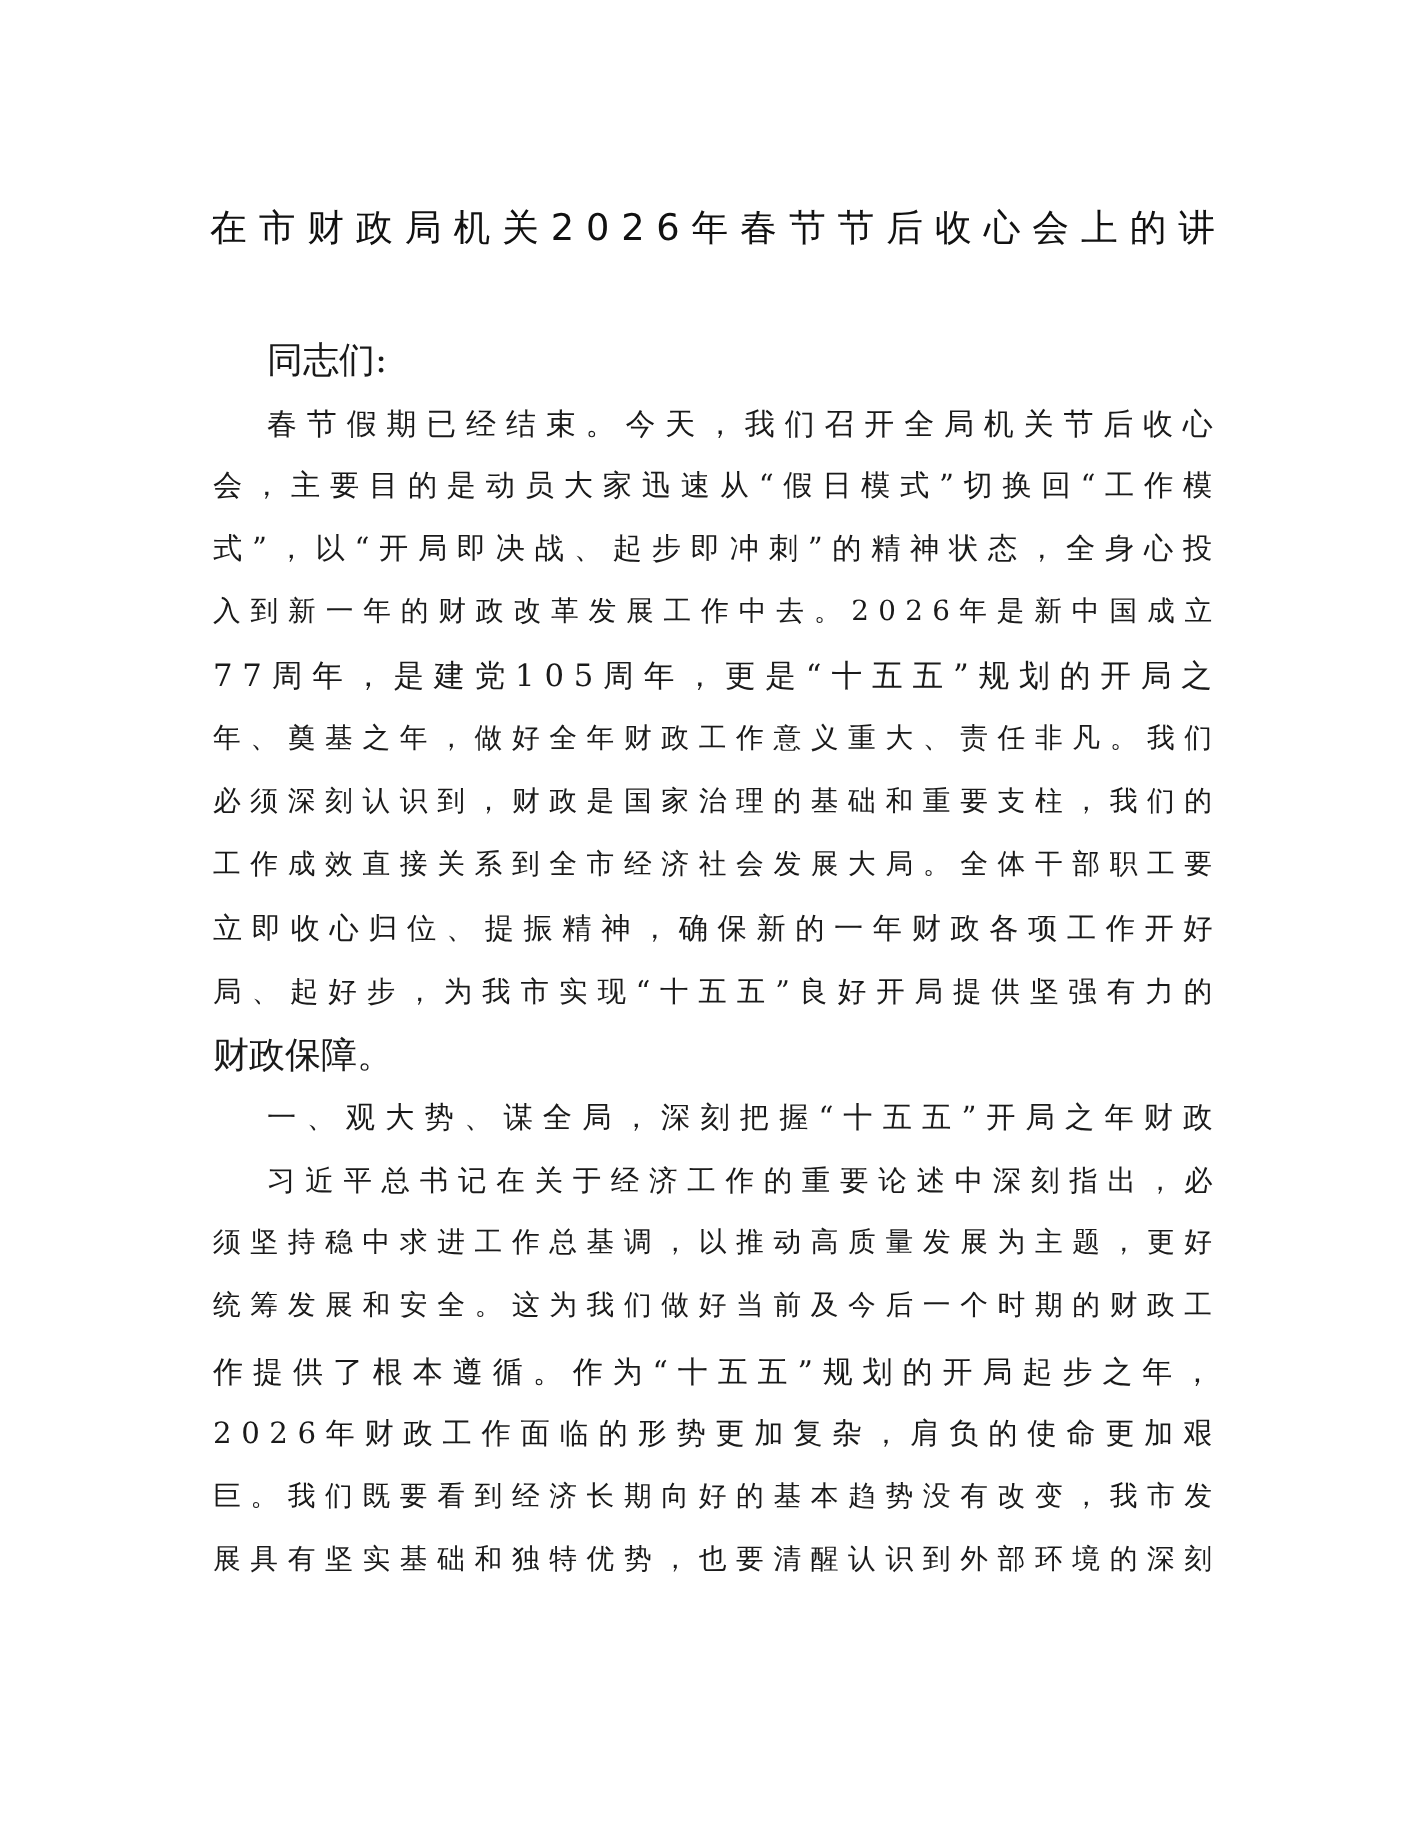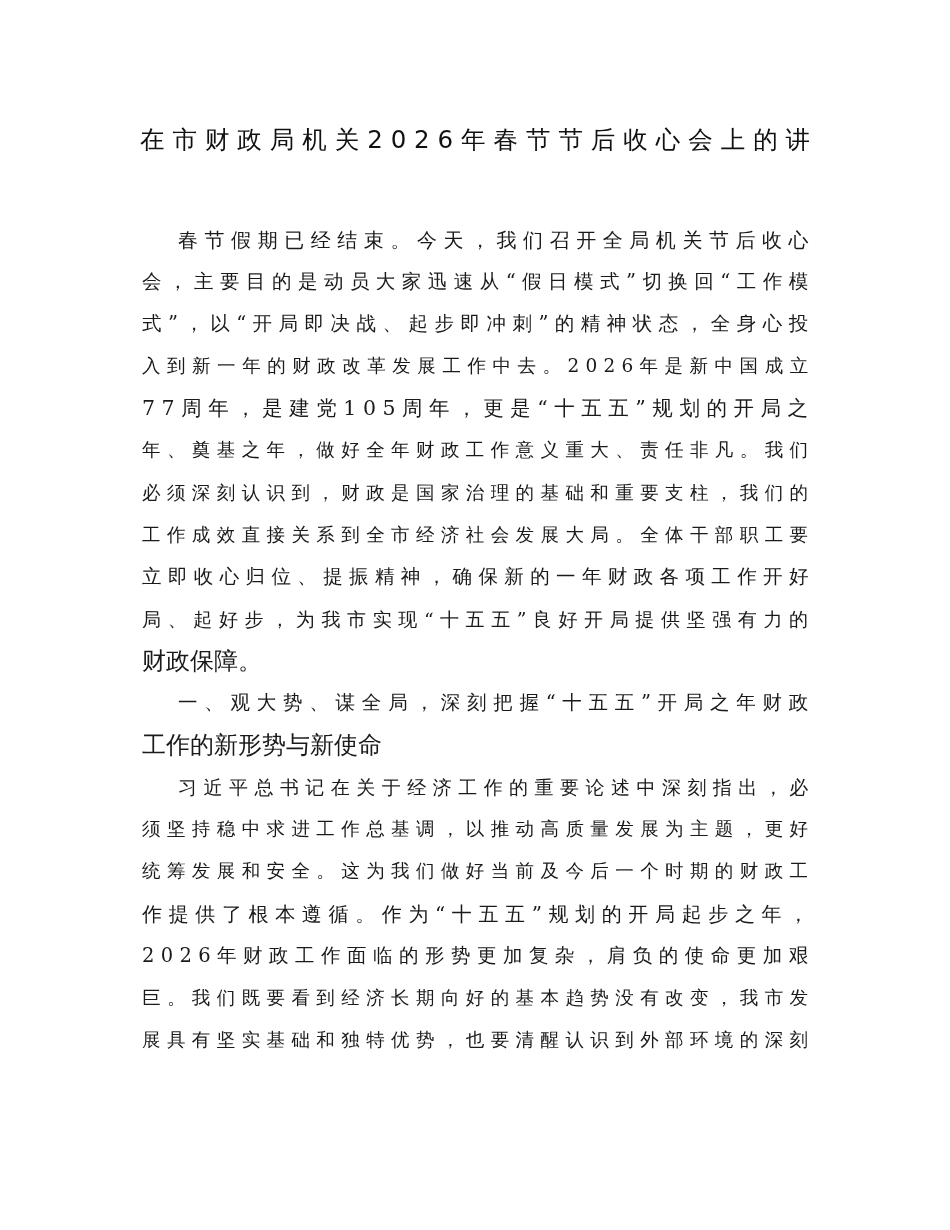--- a/index.html
+++ b/index.html
@@ -18,21 +18,21 @@
       position: absolute;
       left: 0; top: 0;
       width: 950px;
       height: 1230px;
       background: #ffffff;
     }
     .title {
       position: absolute;
       left: 140px;
       width: 670px;
-      top: 112px;
+      top: 124px;
       font-family: "DejaVu Sans", "Liberation Sans", sans-serif;
       font-size: 30px;
       line-height: 56px;
       color: #111111;
       text-align: center;
       letter-spacing: 0px;
     }
     .title .tline {
       display: block;
       white-space: nowrap;
@@ -72,38 +72,38 @@
 </head>
 <body>
 
 <div class="page">
 
   <div class="title">
     <span class="tline first" style="word-spacing: 0px; display: block; font-size: 24.5px;"><span>在</span> <span>市</span> <span>财</span> <span>政</span> <span>局</span> <span>机</span> <span>关</span> <span> </span> <span>2</span> <span>0</span> <span>2</span> <span>6</span> <span> </span> <span>年</span> <span>春</span> <span>节</span> <span>节</span> <span>后</span> <span>收</span> <span>心</span> <span>会</span> <span>上</span> <span>的</span> <span>讲</span></span>
   </div>
 
   <div class="body">
+    <span class="line indent last">同志们:</span>
 
     <div>
       <span class="line indent" style="word-spacing: 0px; display: block; font-size: 20px;"><span>春</span> <span>节</span> <span>假</span> <span>期</span> <span>已</span> <span>经</span> <span>结</span> <span>束</span> <span>。</span> <span>今</span> <span>天</span> <span>，</span> <span>我</span> <span>们</span> <span>召</span> <span>开</span> <span>全</span> <span>局</span> <span>机</span> <span>关</span> <span>节</span> <span>后</span> <span>收</span> <span>心</span></span>
       <span class="line" style="word-spacing: 0px; display: block; font-size: 19.5px;"><span>会</span> <span>，</span> <span>主</span> <span>要</span> <span>目</span> <span>的</span> <span>是</span> <span>动</span> <span>员</span> <span>大</span> <span>家</span> <span>迅</span> <span>速</span> <span>从</span> <span>“</span> <span>假</span> <span>日</span> <span>模</span> <span>式</span> <span>”</span> <span>切</span> <span>换</span> <span>回</span> <span>“</span> <span>工</span> <span>作</span> <span>模</span></span>
       <span class="line" style="word-spacing: 0px; display: block; font-size: 19.5px;"><span>式</span> <span>”</span> <span>，</span> <span>以</span> <span>“</span> <span>开</span> <span>局</span> <span>即</span> <span>决</span> <span>战</span> <span>、</span> <span>起</span> <span>步</span> <span>即</span> <span>冲</span> <span>刺</span> <span>”</span> <span>的</span> <span>精</span> <span>神</span> <span>状</span> <span>态</span> <span>，</span> <span>全</span> <span>身</span> <span>心</span> <span>投</span></span>
       <span class="line" style="word-spacing: 0px; display: block; font-size: 18.5px;"><span>入</span> <span>到</span> <span>新</span> <span>一</span> <span>年</span> <span>的</span> <span>财</span> <span>政</span> <span>改</span> <span>革</span> <span>发</span> <span>展</span> <span>工</span> <span>作</span> <span>中</span> <span>去</span> <span>。</span> <span>2</span> <span>0</span> <span>2</span> <span>6</span> <span> </span> <span>年</span> <span>是</span> <span>新</span> <span>中</span> <span>国</span> <span>成</span> <span>立</span></span>
       <span class="line" style="word-spacing: 0px; display: block; font-size: 20.5px;"><span>7</span> <span>7</span> <span> </span> <span>周</span> <span>年</span> <span>，</span> <span>是</span> <span>建</span> <span>党</span> <span> </span> <span>1</span> <span>0</span> <span>5</span> <span> </span> <span>周</span> <span>年</span> <span>，</span> <span>更</span> <span>是</span> <span>“</span> <span>十</span> <span>五</span> <span>五</span> <span>”</span> <span>规</span> <span>划</span> <span>的</span> <span>开</span> <span>局</span> <span>之</span></span>
       <span class="line" style="word-spacing: 0px; display: block; font-size: 18.5px;"><span>年</span> <span>、</span> <span>奠</span> <span>基</span> <span>之</span> <span>年</span> <span>，</span> <span>做</span> <span>好</span> <span>全</span> <span>年</span> <span>财</span> <span>政</span> <span>工</span> <span>作</span> <span>意</span> <span>义</span> <span>重</span> <span>大</span> <span>、</span> <span>责</span> <span>任</span> <span>非</span> <span>凡</span> <span>。</span> <span>我</span> <span>们</span></span>
       <span class="line" style="word-spacing: 0px; display: block; font-size: 18.5px;"><span>必</span> <span>须</span> <span>深</span> <span>刻</span> <span>认</span> <span>识</span> <span>到</span> <span>，</span> <span>财</span> <span>政</span> <span>是</span> <span>国</span> <span>家</span> <span>治</span> <span>理</span> <span>的</span> <span>基</span> <span>础</span> <span>和</span> <span>重</span> <span>要</span> <span>支</span> <span>柱</span> <span>，</span> <span>我</span> <span>们</span> <span>的</span></span>
       <span class="line" style="word-spacing: 0px; display: block; font-size: 18.5px;"><span>工</span> <span>作</span> <span>成</span> <span>效</span> <span>直</span> <span>接</span> <span>关</span> <span>系</span> <span>到</span> <span>全</span> <span>市</span> <span>经</span> <span>济</span> <span>社</span> <span>会</span> <span>发</span> <span>展</span> <span>大</span> <span>局</span> <span>。</span> <span>全</span> <span>体</span> <span>干</span> <span>部</span> <span>职</span> <span>工</span> <span>要</span></span>
       <span class="line" style="word-spacing: 0px; display: block; font-size: 19.5px;"><span>立</span> <span>即</span> <span>收</span> <span>心</span> <span>归</span> <span>位</span> <span>、</span> <span>提</span> <span>振</span> <span>精</span> <span>神</span> <span>，</span> <span>确</span> <span>保</span> <span>新</span> <span>的</span> <span>一</span> <span>年</span> <span>财</span> <span>政</span> <span>各</span> <span>项</span> <span>工</span> <span>作</span> <span>开</span> <span>好</span></span>
       <span class="line" style="word-spacing: 0px; display: block; font-size: 19px;"><span>局</span> <span>、</span> <span>起</span> <span>好</span> <span>步</span> <span>，</span> <span>为</span> <span>我</span> <span>市</span> <span>实</span> <span>现</span> <span>“</span> <span>十</span> <span>五</span> <span>五</span> <span>”</span> <span>良</span> <span>好</span> <span>开</span> <span>局</span> <span>提</span> <span>供</span> <span>坚</span> <span>强</span> <span>有</span> <span>力</span> <span>的</span></span>
       <span class="line last">财政保障。</span>
     </div>
 
     <div>
       <span class="line indent" style="word-spacing: 0px; display: block; font-size: 19.5px;"><span>一</span> <span>、</span> <span>观</span> <span>大</span> <span>势</span> <span>、</span> <span>谋</span> <span>全</span> <span>局</span> <span>，</span> <span>深</span> <span>刻</span> <span>把</span> <span>握</span> <span>“</span> <span>十</span> <span>五</span> <span>五</span> <span>”</span> <span>开</span> <span>局</span> <span>之</span> <span>年</span> <span>财</span> <span>政</span></span>
-      <span class="line last">工作的新形势与新使命</span>
     </div>
 
     <div>
       <span class="line indent" style="word-spacing: 0px; display: block; font-size: 19px;"><span>习</span> <span>近</span> <span>平</span> <span>总</span> <span>书</span> <span>记</span> <span>在</span> <span>关</span> <span>于</span> <span>经</span> <span>济</span> <span>工</span> <span>作</span> <span>的</span> <span>重</span> <span>要</span> <span>论</span> <span>述</span> <span>中</span> <span>深</span> <span>刻</span> <span>指</span> <span>出</span> <span>，</span> <span>必</span></span>
       <span class="line" style="word-spacing: 0px; display: block; font-size: 18.5px;"><span>须</span> <span>坚</span> <span>持</span> <span>稳</span> <span>中</span> <span>求</span> <span>进</span> <span>工</span> <span>作</span> <span>总</span> <span>基</span> <span>调</span> <span>，</span> <span>以</span> <span>推</span> <span>动</span> <span>高</span> <span>质</span> <span>量</span> <span>发</span> <span>展</span> <span>为</span> <span>主</span> <span>题</span> <span>，</span> <span>更</span> <span>好</span></span>
       <span class="line" style="word-spacing: 0px; display: block; font-size: 18.5px;"><span>统</span> <span>筹</span> <span>发</span> <span>展</span> <span>和</span> <span>安</span> <span>全</span> <span>。</span> <span>这</span> <span>为</span> <span>我</span> <span>们</span> <span>做</span> <span>好</span> <span>当</span> <span>前</span> <span>及</span> <span>今</span> <span>后</span> <span>一</span> <span>个</span> <span>时</span> <span>期</span> <span>的</span> <span>财</span> <span>政</span> <span>工</span></span>
       <span class="line" style="word-spacing: 0px; display: block; font-size: 20px;"><span>作</span> <span>提</span> <span>供</span> <span>了</span> <span>根</span> <span>本</span> <span>遵</span> <span>循</span> <span>。</span> <span>作</span> <span>为</span> <span>“</span> <span>十</span> <span>五</span> <span>五</span> <span>”</span> <span>规</span> <span>划</span> <span>的</span> <span>开</span> <span>局</span> <span>起</span> <span>步</span> <span>之</span> <span>年</span> <span>，</span></span>
       <span class="line" style="word-spacing: 0px; display: block; font-size: 19.5px;"><span>2</span> <span>0</span> <span>2</span> <span>6</span> <span> </span> <span>年</span> <span>财</span> <span>政</span> <span>工</span> <span>作</span> <span>面</span> <span>临</span> <span>的</span> <span>形</span> <span>势</span> <span>更</span> <span>加</span> <span>复</span> <span>杂</span> <span>，</span> <span>肩</span> <span>负</span> <span>的</span> <span>使</span> <span>命</span> <span>更</span> <span>加</span> <span>艰</span></span>
       <span class="line" style="word-spacing: 0px; display: block; font-size: 18.5px;"><span>巨</span> <span>。</span> <span>我</span> <span>们</span> <span>既</span> <span>要</span> <span>看</span> <span>到</span> <span>经</span> <span>济</span> <span>长</span> <span>期</span> <span>向</span> <span>好</span> <span>的</span> <span>基</span> <span>本</span> <span>趋</span> <span>势</span> <span>没</span> <span>有</span> <span>改</span> <span>变</span> <span>，</span> <span>我</span> <span>市</span> <span>发</span></span>
       <span class="line" style="word-spacing: 0px; display: block; font-size: 18.5px;"><span>展</span> <span>具</span> <span>有</span> <span>坚</span> <span>实</span> <span>基</span> <span>础</span> <span>和</span> <span>独</span> <span>特</span> <span>优</span> <span>势</span> <span>，</span> <span>也</span> <span>要</span> <span>清</span> <span>醒</span> <span>认</span> <span>识</span> <span>到</span> <span>外</span> <span>部</span> <span>环</span> <span>境</span> <span>的</span> <span>深</span> <span>刻</span></span>

